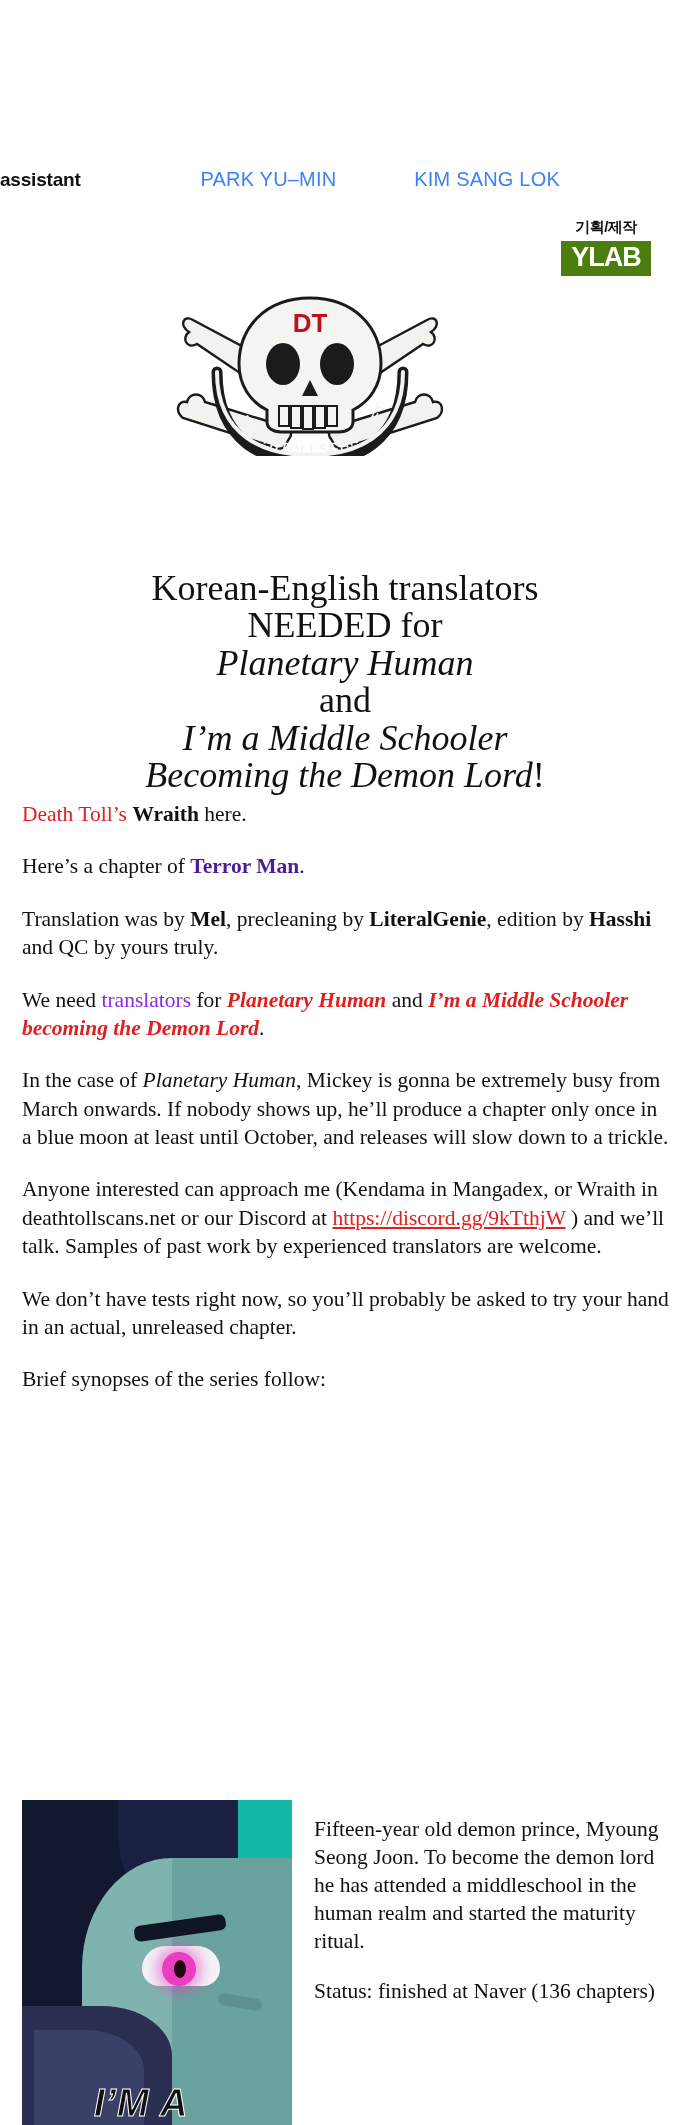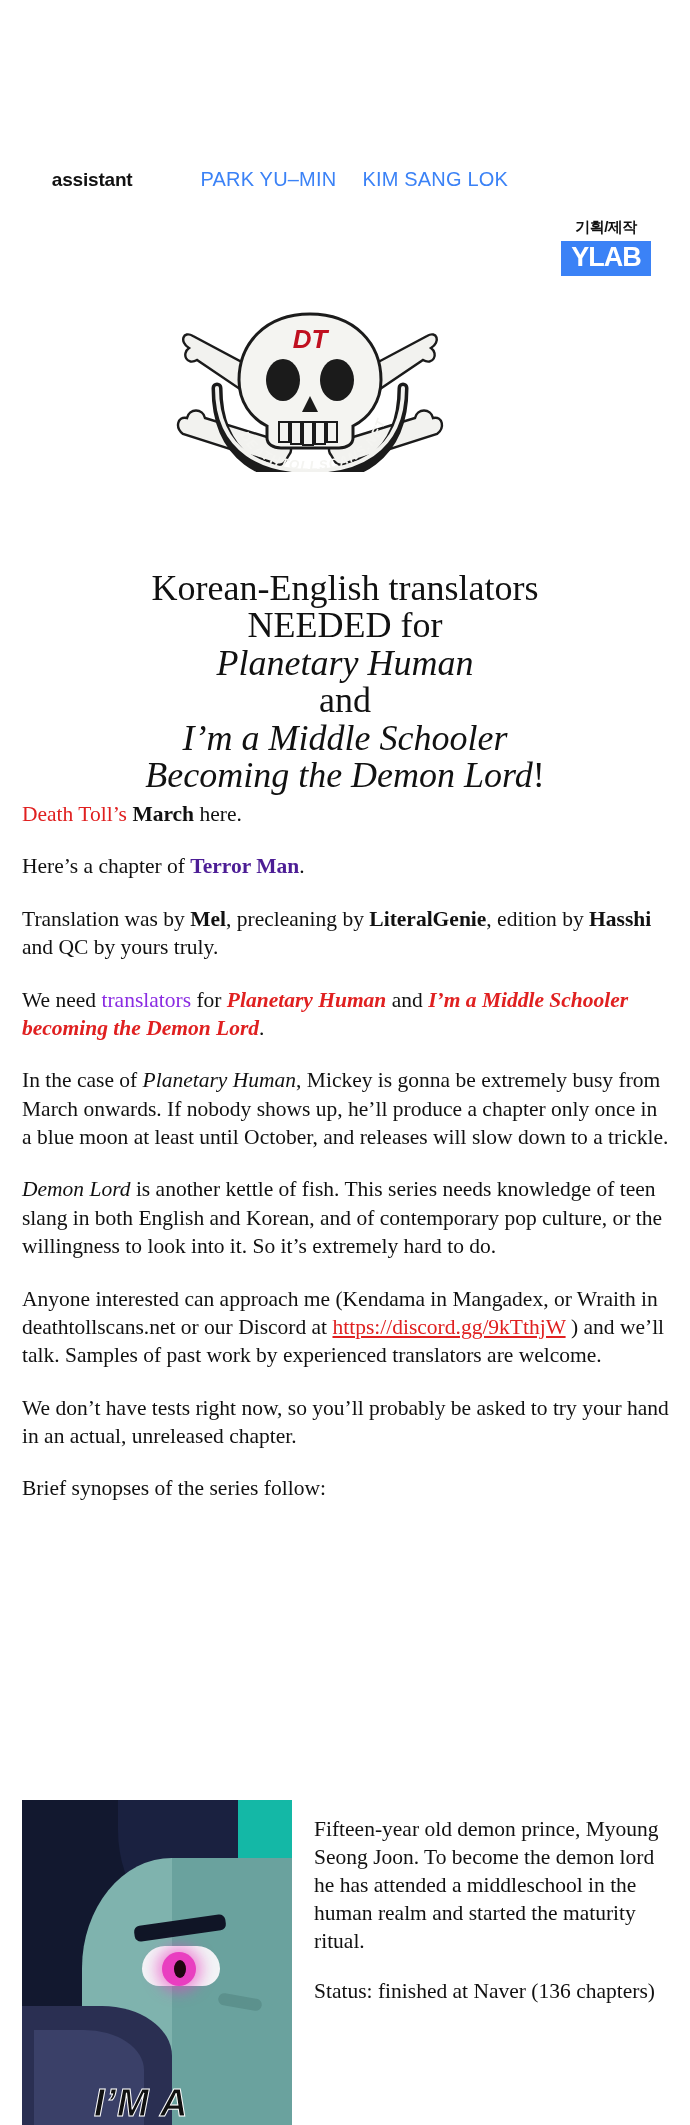--- a/index.html
+++ b/index.html
@@ -21,21 +21,21 @@
     position: relative;
   }
 
   
   .credits {
     position: absolute;
     top: 168px;
     left: 0;
     width: 560px;
     display: flex;
-    justify-content: center;
+    justify-content: space-between;
     align-items: baseline;
     font-family: "Liberation Sans", sans-serif;
   }
   .credits .role {
     font-size: 19px;
     font-weight: bold;
     letter-spacing: -0.2px;
     color: #111;
   }
   .credits .name {
@@ -58,38 +58,37 @@
   .ylab-label {
     font-family: "Liberation Sans", sans-serif;
     font-size: 15px;
     font-weight: bold;
     color: #111;
     letter-spacing: -0.5px;
     margin-bottom: 4px;
   }
   .ylab-logo {
     display: inline-block;
-    background: #3b82f6;
+    background: #4d7c0f;
     color: #ffffff;
     font-family: "Liberation Sans", sans-serif;
     font-weight: bold;
     font-size: 27px;
     letter-spacing: -1px;
     padding: 3px 10px 5px 10px;
     line-height: 1;
   }
 
   
   .logo-area {
     position: absolute;
-    top: 292px;
+    top: 276px;
     left: 175px;
     width: 270px;
     height: 180px;
-    font-style: italic;
   }
   .logo-area svg { display: block; }
 
   
   .headline {
     position: absolute;
     top: 570px;
     left: 0;
     width: 690px;
     text-align: center;
@@ -321,21 +320,21 @@
     <div class="it">Planetary Human</div>
     <div>and</div>
     <div class="it">I’m a Middle Schooler</div>
     <div><span class="it">Becoming the Demon Lord</span><span>!</span></div>
   </div>
 
   <div class="body-text">
 
     <p>
       <span class="red">Death Toll’s</span>
-      <span class="b">March</span>
+      <span class="b">Wraith</span>
       <span>here.</span>
     </p>
 
     <p>
       <span>Here’s a chapter of</span>
       <span class="red-b">Terror Man</span><span>.</span>
     </p>
 
     <p>
       <span>Translation was by</span>
@@ -353,24 +352,20 @@
       <span class="red-bi">Planetary Human</span>
       <span>and</span>
       <span class="red-bi">I’m a Middle Schooler becoming the Demon Lord</span><span>.</span>
     </p>
 
     <p>
       <span>In the case of</span>
       <span class="i">Planetary Human</span><span>, Mickey is gonna be extremely busy from March onwards. If nobody shows up, he’ll produce a chapter only once in a blue moon at least until October, and releases will slow down to a trickle.</span>
     </p>
 
-    <p>
-      <span class="i">Demon Lord</span>
-      <span>is another kettle of fish. This series needs knowledge of teen slang in both English and Korean, and of contemporary pop culture, or the willingness to look into it. So it’s extremely hard to do.</span>
-    </p>
 
     <p>
       <span>Anyone interested can approach me (Kendama in Mangadex, or Wraith in deathtollscans.net or our Discord at</span>
       <span class="link">https://discord.gg/9kTthjW</span>
       <span>) and we’ll talk. Samples of past work by experienced translators are welcome.</span>
     </p>
 
     <p>We don’t have tests right now, so you’ll probably be asked to try your hand in an actual, unreleased chapter.</p>
 
     <p>Brief synopses of the series follow:</p>

